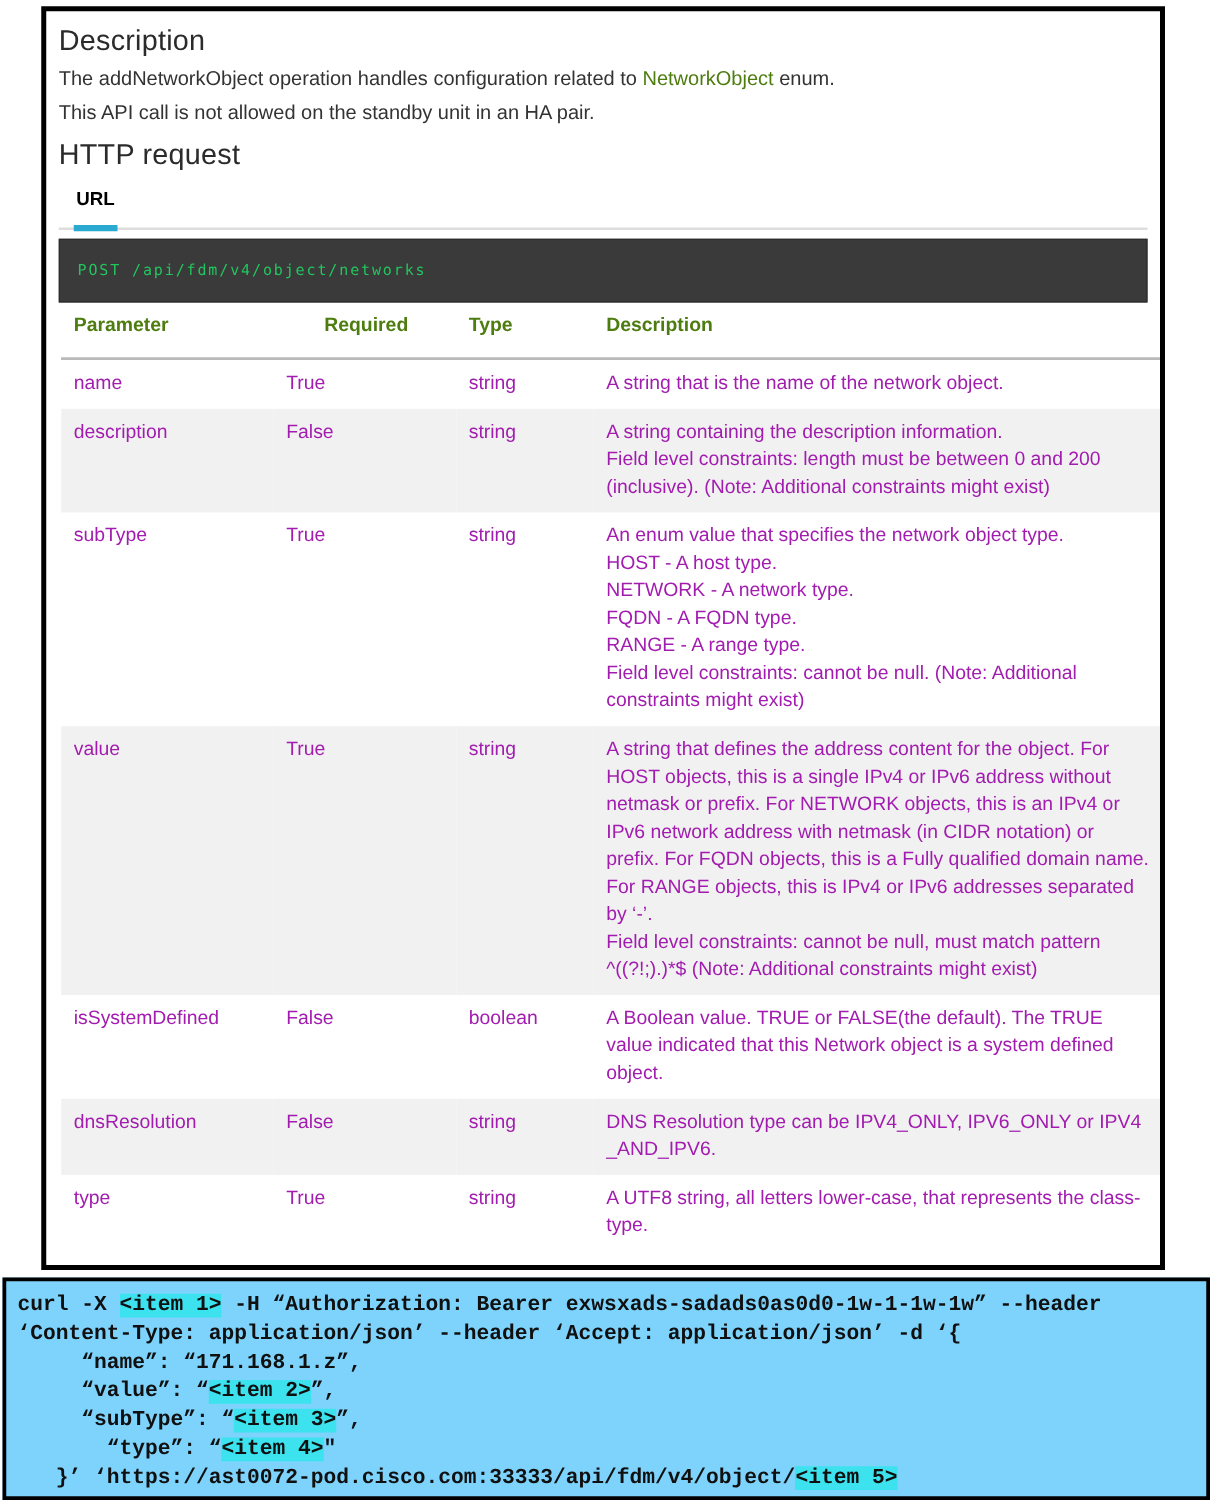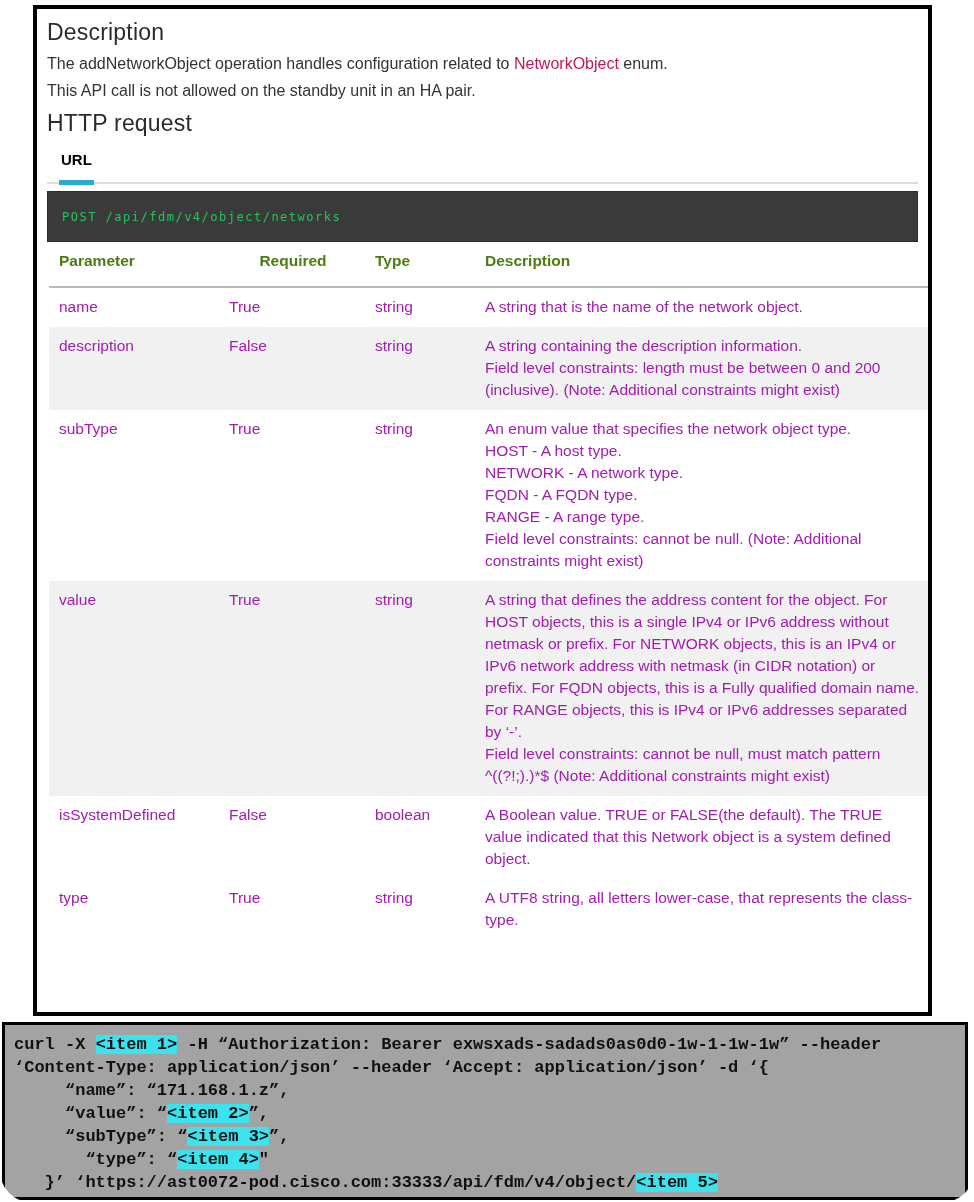--- a/index.html
+++ b/index.html
@@ -1,30 +1,30 @@
 <!DOCTYPE html>
 <html><head>
 <meta charset="utf-8">
 <style>
   html,body{margin:0;padding:0;background:#ffffff;}
   body{font-family:"Liberation Sans",sans-serif;color:#333;}
-  .page{position:relative;width:974px;height:1202px;background:#fff;overflow:hidden;border-radius:31px;}
+  .page{position:relative;width:974px;height:1202px;background:#fff;overflow:hidden;}
 
   
   .doc-box{
     position:absolute;left:33px;top:5px;width:899px;height:1011px;
     border:4px solid #000;background:#fff;box-sizing:border-box;
     padding:2px 10px 0 10px;overflow:hidden;
   }
   h1.sec{
     font-size:23px;font-weight:400;color:#2b2b2b;
     margin:8px 0 6px 0;letter-spacing:.2px;
   }
   p.body{font-size:16px;margin:1px 0 4px 0;color:#333;line-height:1.45;}
-  .link{color:#be185d;text-decoration:none;cursor:pointer;}
+  .link{color:#4d7c0f;text-decoration:none;cursor:pointer;}
 
   
   .tabbar{margin:14px 0 0 0;border-bottom:2px solid #dddddd;padding-left:12px;}
   .tab{
     display:inline-block;font-size:15px;font-weight:700;color:#000000;
     padding:0 2px 12px 2px;border-bottom:5px solid #2aaad0;margin-bottom:-3px;
     cursor:pointer;
   }
 
   
@@ -52,21 +52,21 @@
   table.params th.c-type{width:92px;}
   table.params td{
     vertical-align:top;padding:8px 8px 9px 10px;color:#a21caf;line-height:1.42;
   }
   table.params tr.stripe{background:#f1f1f1;}
   table.params td div{margin:0;}
 
   
   .curl-box{
     position:absolute;left:2px;top:1022px;width:966px;height:178px;
-    border:3px solid #000;background:#a3a3a3;box-sizing:border-box;
+    border:3px solid #000;background:#7dd3fc;box-sizing:border-box;
     padding:8px 6px 22px 9px;overflow:hidden;
   }
   .curl-box pre{
     margin:0;font-family:"Liberation Mono","DejaVu Sans Mono",monospace;
     font-weight:700;font-size:17px;line-height:23px;color:#101010;
     white-space:pre;
   }
   .hl{background:#3ce2ee;}
 </style>
 </head>
@@ -143,20 +143,29 @@
             </td>
           </tr>
           <tr>
             <td>isSystemDefined</td>
             <td>False</td>
             <td>boolean</td>
             <td>
               <div>A Boolean value. TRUE or FALSE(the default). The TRUE value indicated that this Network object is a system defined object.</div>
             </td>
           </tr>
+          <tr class="stripe">
+            <td>dnsResolution</td>
+            <td>False</td>
+            <td>string</td>
+            <td>
+              <div>DNS Resolution type can be IPV4_ONLY, IPV6_ONLY or IPV4</div>
+              <div>_AND_IPV6.</div>
+            </td>
+          </tr>
           <tr>
             <td>type</td>
             <td>True</td>
             <td>string</td>
             <td>
               <div>A UTF8 string, all letters lower-case, that represents the class-type.</div>
             </td>
           </tr>
         </tbody>
     </table>

